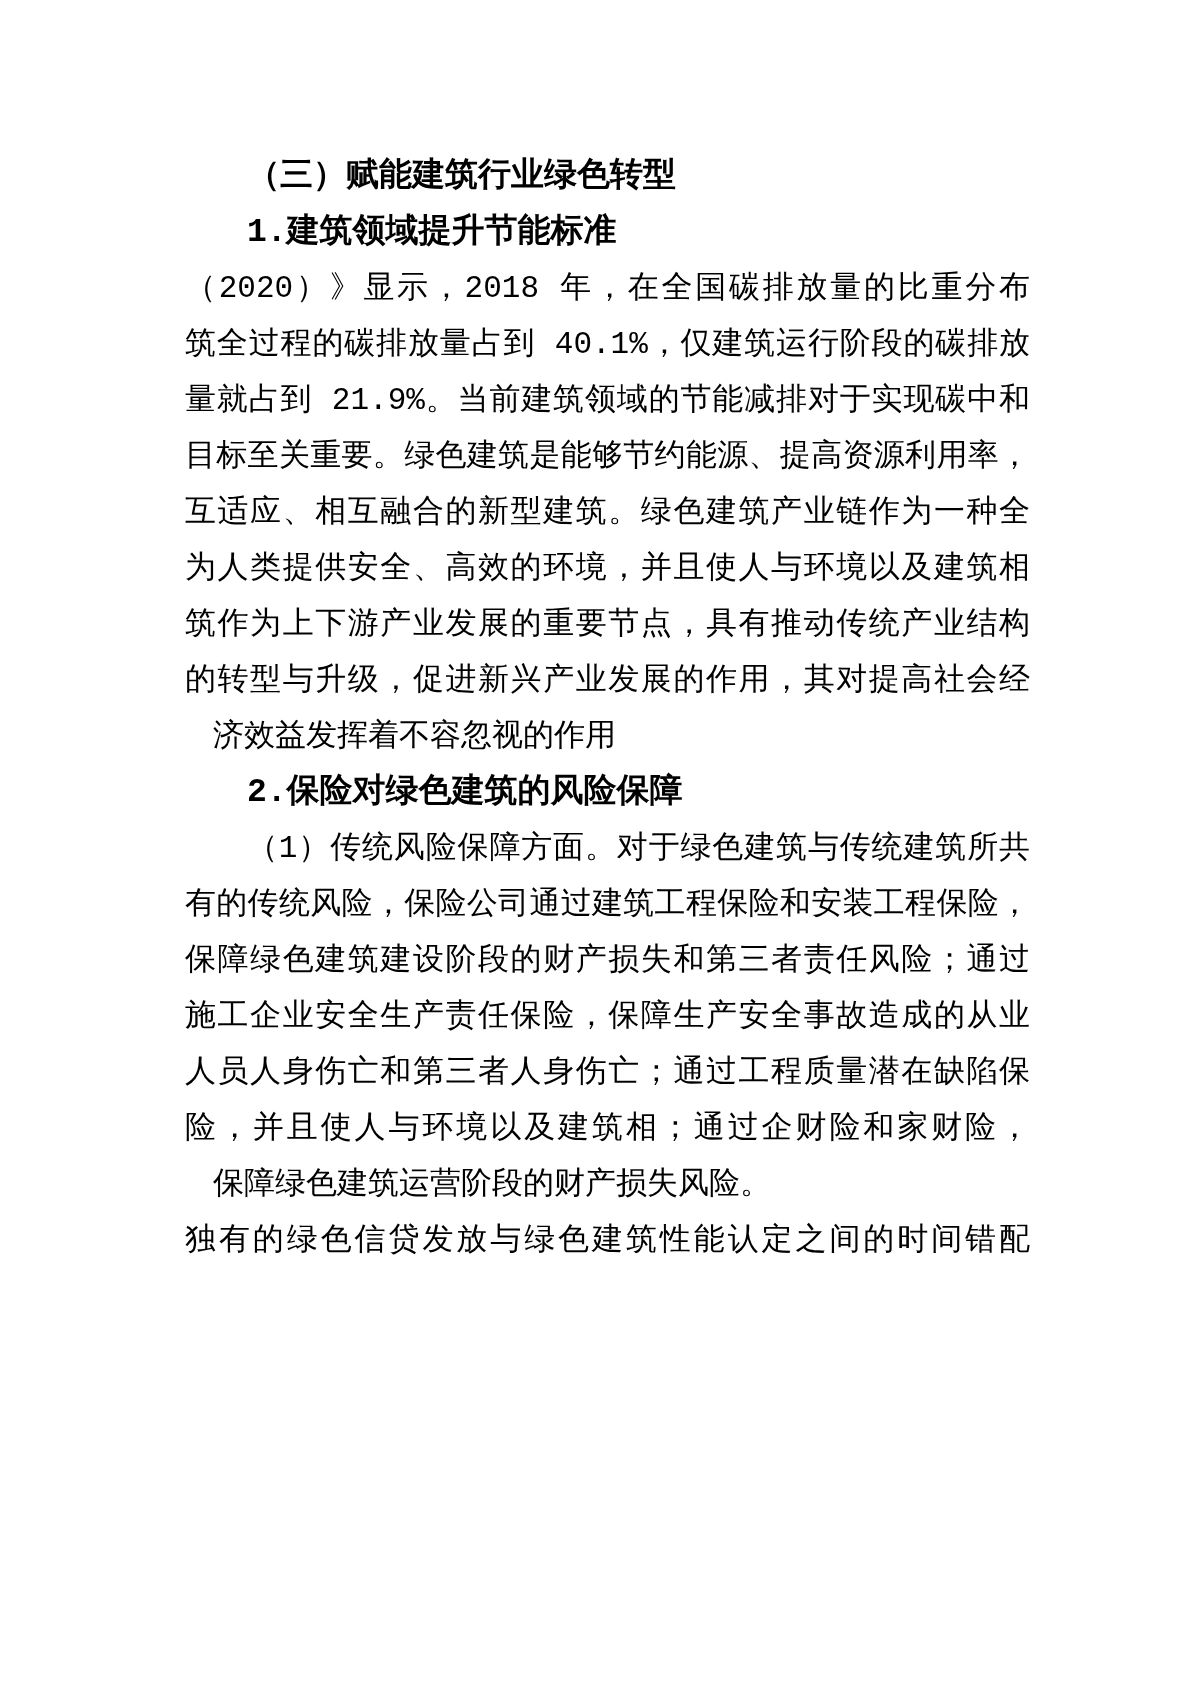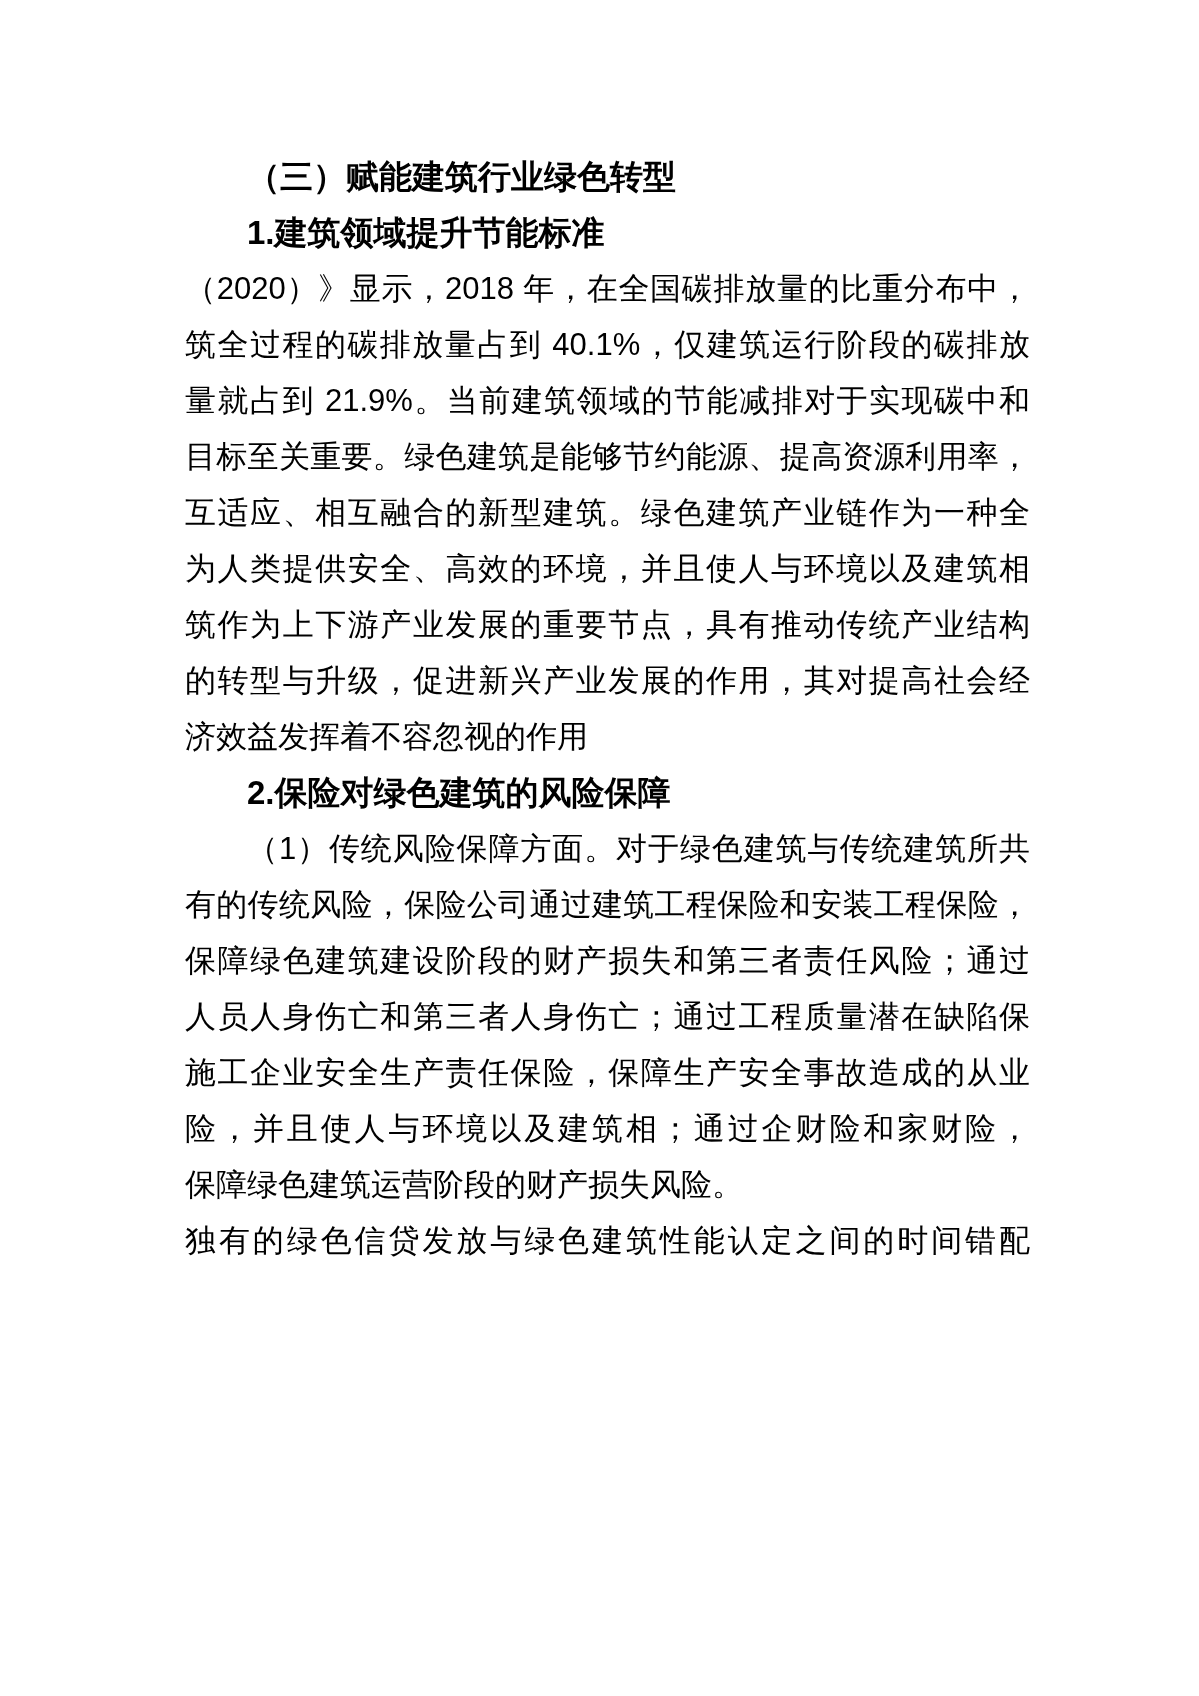--- a/index.html
+++ b/index.html
@@ -6,41 +6,42 @@
     margin: 0;
     padding: 0;
     background: #ffffff;
   }
   .page {
     position: relative;
     width: 1199px;
     height: 1260px;
     background: #ffffff;
     overflow: hidden;
-    font-family: Liberation Sans, sans-serif;
+    font-family: Liberation Mono, monospace;
     color: #000000;
   }
   .content {
     position: absolute;
     left: 185px;
     top: 149px;
     width: 845px;
   }
   .line {
     height: 56px;
     line-height: 56px;
     font-size: 31px;
     color: #000000;
     text-align: justify;
     text-align-last: justify;
     overflow: hidden;
   }
   .line.no-just {
     text-align: left;
     text-align-last: left;
+    margin-left: 28px;
   }
   .line.indent {
     text-indent: 62px;
   }
   .line.heading {
     font-weight: 700;
     font-size: 33px;
     text-align: left;
     text-align-last: left;
   }
@@ -69,20 +70,20 @@
     <div class="line">目标至关重要。绿色建筑是能够节约能源、提高资源利用率，</div>
     <div class="line">互适应、相互融合的新型建筑。绿色建筑产业链作为一种全</div>
     <div class="line">为人类提供安全、高效的环境，并且使人与环境以及建筑相</div>
     <div class="line">筑作为上下游产业发展的重要节点，具有推动传统产业结构</div>
     <div class="line">的转型与升级，促进新兴产业发展的作用，其对提高社会经</div>
     <div class="line no-just">济效益发挥着不容忽视的作用</div>
     <div class="line heading indent">2.保险对绿色建筑的风险保障</div>
     <div class="line indent">（1）传统风险保障方面。对于绿色建筑与传统建筑所共</div>
     <div class="line">有的传统风险，保险公司通过建筑工程保险和安装工程保险，</div>
     <div class="line">保障绿色建筑建设阶段的财产损失和第三者责任风险；通过</div>
+    <div class="line">施工企业安全生产责任保险，保障生产安全事故造成的从业</div>
     <div class="line">人员人身伤亡和第三者人身伤亡；通过工程质量潜在缺陷保</div>
-    <div class="line">施工企业安全生产责任保险，保障生产安全事故造成的从业</div>
     <div class="line">险，并且使人与环境以及建筑相；通过企财险和家财险，</div>
     <div class="line no-just">保障绿色建筑运营阶段的财产损失风险。</div>
     <div class="line">独有的绿色信贷发放与绿色建筑性能认定之间的时间错配</div>
   </div>
   <div class="footer">25</div>
 </div>
 
 </body></html>

